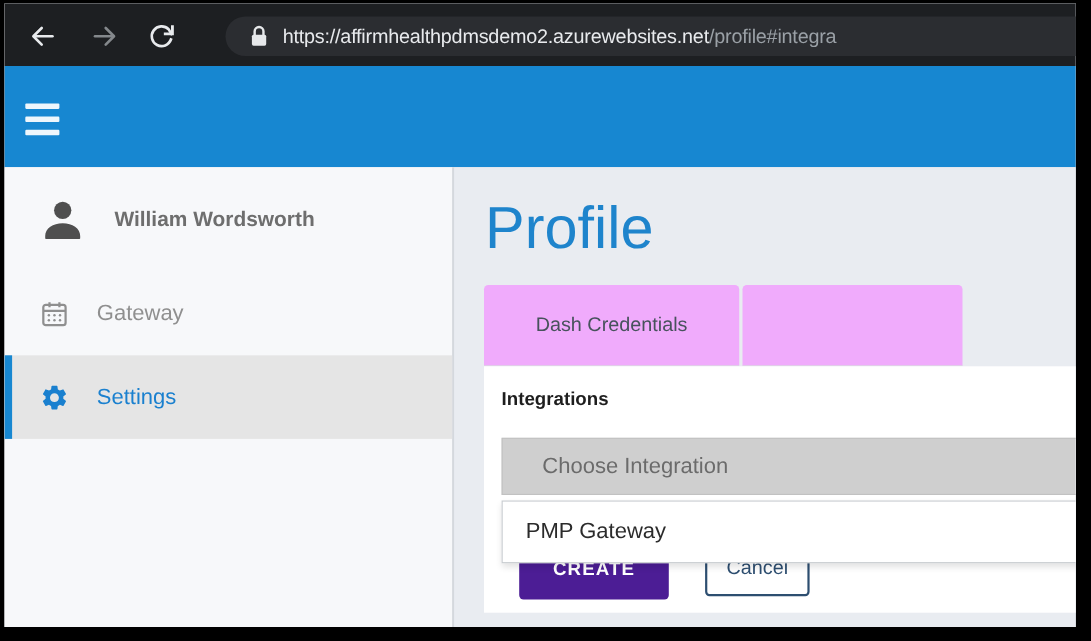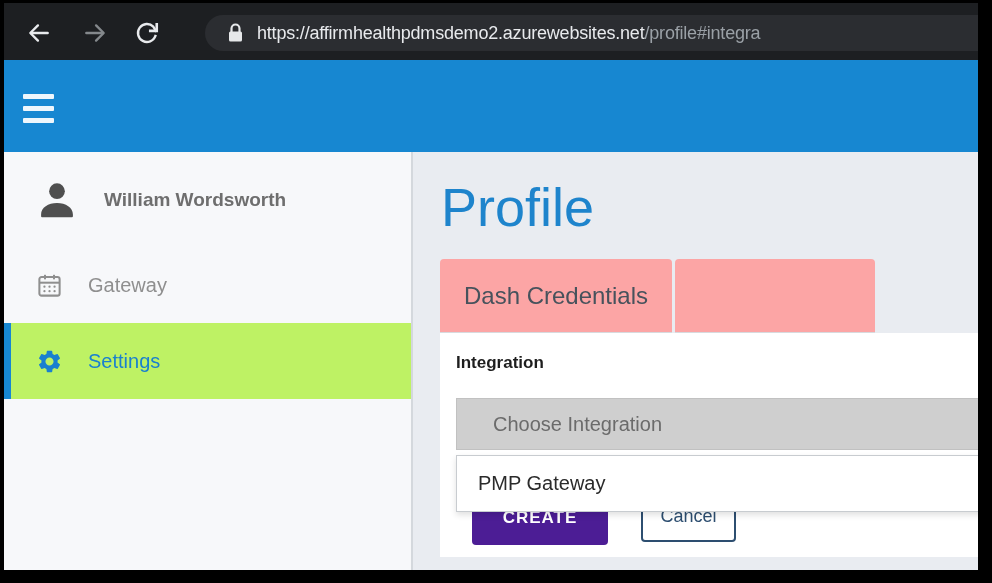--- a/index.html
+++ b/index.html
@@ -33,29 +33,29 @@
   .hamburger span{display:block;width:31px;height:5px;background:#eef6fc;border-radius:1px;margin-bottom:7px;}
 
   
   .content-row{position:absolute;left:0;top:149px;width:100%;height:418px;display:flex;}
   .sidebar{width:409px;background:#f7f8fa;border-right:2px solid #d4d8dd;box-sizing:border-box;}
   .side-row{display:flex;align-items:center;cursor:pointer;}
   .row-user{height:95px;padding-left:30px;text-align:right;}
   .row-user .side-label{margin-left:24px;font-size:19px;font-weight:bold;color:#6e6e6e;}
   .row-schedule{height:76px;padding-left:32px;}
   .row-schedule .side-label{margin-left:25px;font-size:20px;color:#8f8f8f;}
-  .row-settings{height:76px;padding-left:25px;background:#bef264;border-left:7px solid #1787d1;}
+  .row-settings{height:76px;padding-left:25px;background:#e5e5e5;border-left:7px solid #1787d1;}
   .row-settings .side-label{margin-left:25px;font-size:20px;color:#1a80cf;}
 
   .main{flex:1;background:#e9ecf1;position:relative;overflow:hidden;}
   .page-title{position:absolute;left:28px;top:34px;font-size:54px;line-height:42px;color:#1e84cc;font-weight:400;}
 
   .tabs{position:absolute;left:27px;top:104px;height:77px;display:flex;}
-  .tab{box-sizing:border-box;background:#fca5a5;display:flex;align-items:center;justify-content:center;
-       font-size:24px;color:#47525c;border:none;cursor:pointer;border-radius:4px 4px 0 0;padding:0;}
+  .tab{box-sizing:border-box;background:#f0abfc;display:flex;align-items:center;justify-content:center;
+       font-size:18px;color:#47525c;border:none;cursor:pointer;border-radius:4px 4px 0 0;padding:0;}
   .tab-inactive{margin-top:3px;height:74px;border-bottom:1px solid #d8dade;}
   .tab-active{height:77px;border-top:5px solid #1787d1;}
   .tab1{width:232px;margin-right:3px;}
   .tab2{width:208px;margin-right:2px;}
   .tab3{width:200px;}
 
   .panel{position:absolute;left:27px;top:181px;width:600px;height:224px;background:#ffffff;}
   .field-label{position:absolute;left:16px;top:20px;font-size:17px;font-weight:bold;color:#1e1e1e;}
   .select-box{position:absolute;left:16px;right:0;top:65px;height:52px;background:#cfcfcf;border:1px solid #c1c1c1;
       box-sizing:border-box;display:flex;align-items:center;cursor:pointer;}
@@ -150,21 +150,21 @@
 
     <div class="main">
       <div class="page-title">Profile</div>
 
       <div class="tabs">
         <button class="tab tab-inactive tab1">Dash Credentials</button>
         <button class="tab tab-inactive tab3"></button>
       </div>
 
       <div class="panel">
-        <div class="field-label">Integration</div>
+        <div class="field-label">Integrations</div>
 
         <div class="select-box">
           <span class="select-value">Choose Integration</span>
         </div>
 
         <div class="dropdown">
           <span class="option">PMP Gateway</span>
         </div>
 
         <button class="btn-create">CREATE</button>

